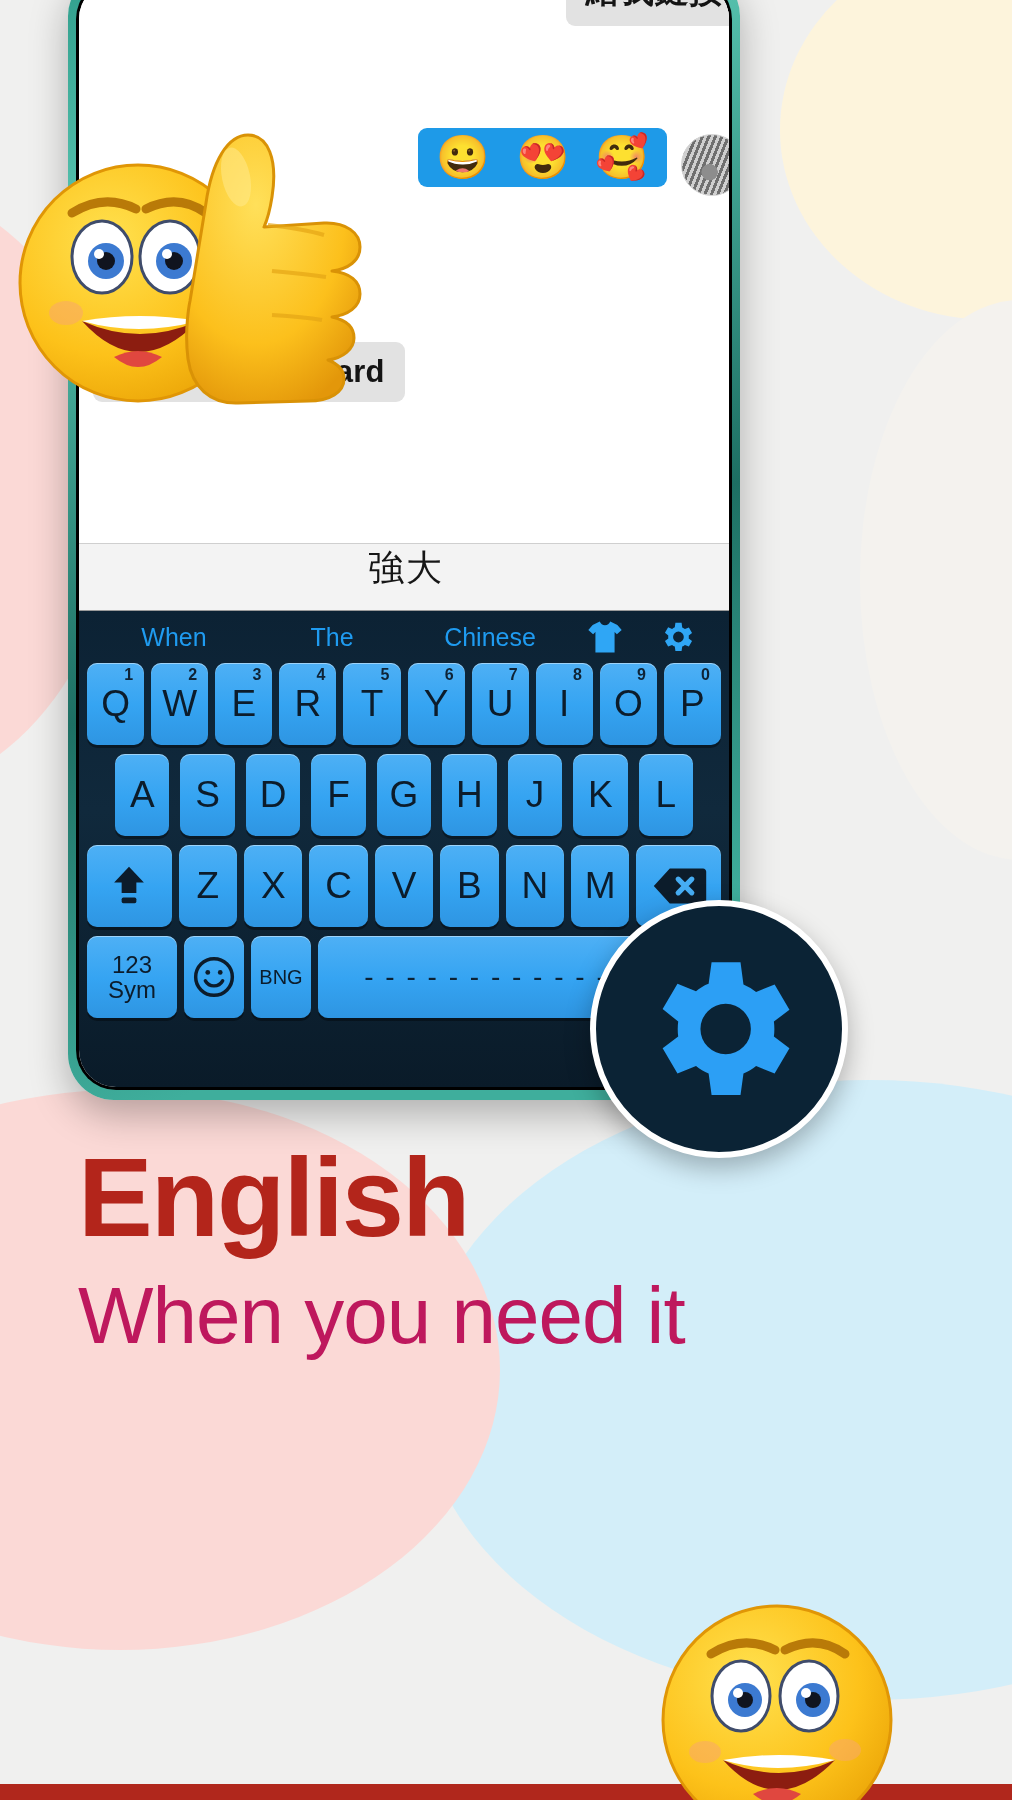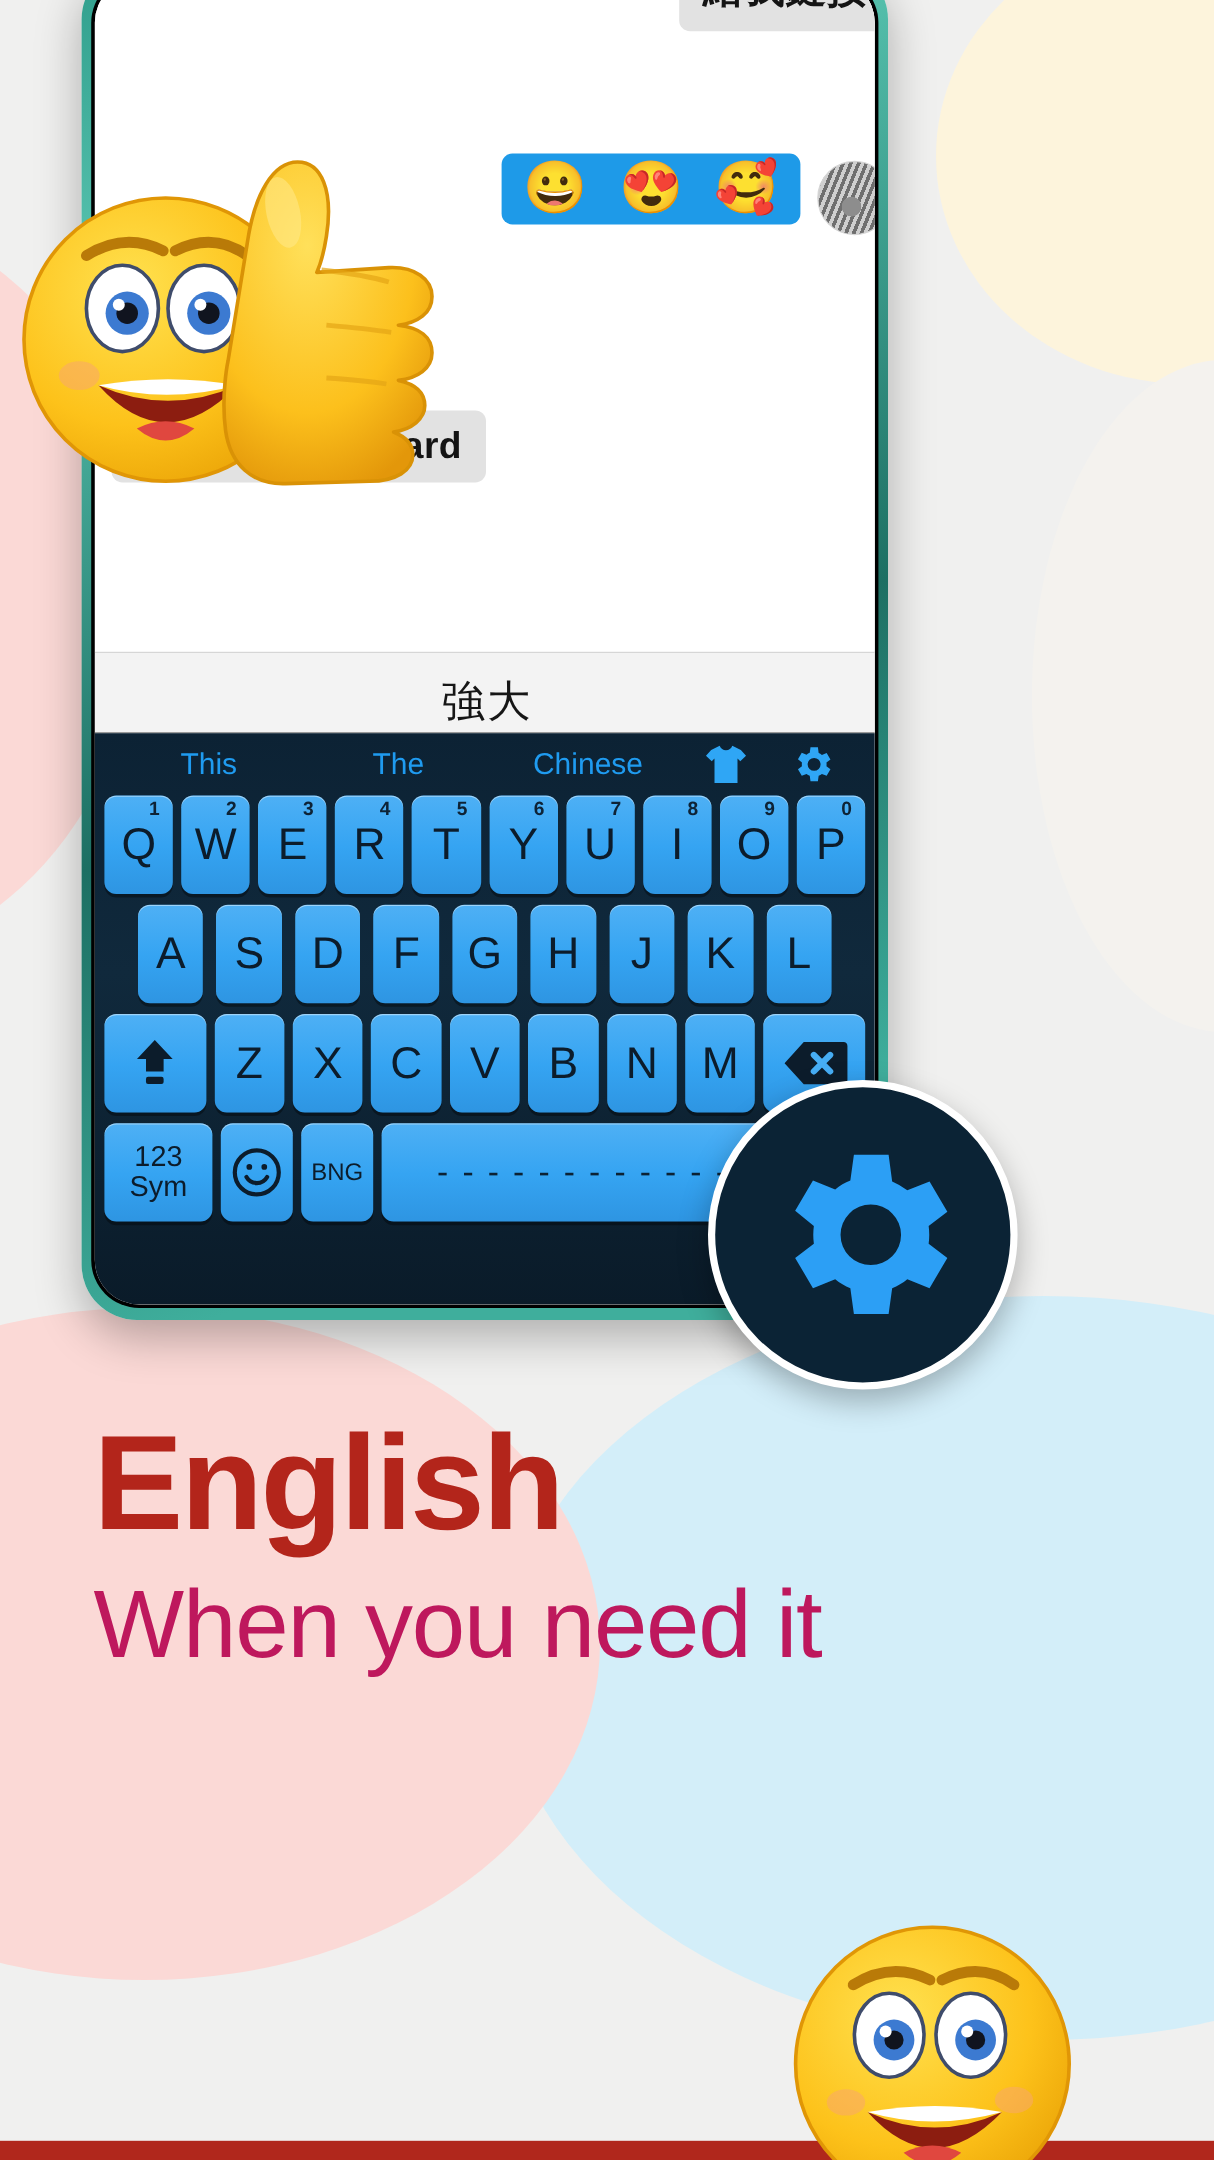--- a/index.html
+++ b/index.html
@@ -110,21 +110,21 @@
   #row-top   { position:absolute; left:14px; right:14px; top:-26px; }
   #row-emoji { position:absolute; left:14px; right:14px; top:146px; }
   #row-cn2   { position:absolute; left:14px; right:14px; top:360px; }
 
   
   #suggestions {
     flex:0 0 auto; height:68px;
     background:#f3f3f3;
     border-top:1px solid #cfcfcf;
     border-bottom:1px solid #9a9a9a;
-    display:flex; align-items:flex-end;
+    display:flex; align-items:flex-start;
     padding-left:4px;
   }
   .sugg {
     flex:1; text-align:center;
     font-size:36px; color:#161616;
     letter-spacing:2px;
   }
 
   
   #keyboard {
@@ -192,21 +192,21 @@
   #mascot-thumb {
     position:absolute; left:10px; top:85px;
     width:370px; height:345px; z-index:4;
   }
   #mascot-bottom {
     position:absolute; left:645px; top:1570px;
     width:265px; height:265px; z-index:4;
   }
 
   
-  #copy { position:absolute; left:78px; top:1180px; z-index:6; width:860px; }
+  #copy { position:absolute; left:78px; top:1142px; z-index:6; width:860px; }
   #headline-1 {
     font-size:112px; font-weight:bold; color:#b3251b;
     line-height:1.0; letter-spacing:-2px;
   }
   #headline-2 {
     font-size:80px; font-weight:normal; color:#be185d;
     line-height:1.0; letter-spacing:-1px; margin-top:22px;
   }
   #subline {
     font-size:42px; color:#111; margin-top:28px; letter-spacing:-.3px;
@@ -248,21 +248,21 @@
         </div>
       </div>
 
       <div id="suggestions">
         <div class="sugg">強大</div>
       </div>
 
       <div id="keyboard">
 
         <div id="kb-toolbar">
-          <div class="tool-word">This</div>
+          <div class="tool-word">When</div>
           <div class="tool-word">The</div>
           <div class="tool-word">Chinese</div>
           <div class="tool-icon">
             <svg width="40" height="34" viewBox="0 0 24 22">
               <path fill="#2fa6f5" d="M8.6 1 4 3.2 1.2 6.4l3.1 2.9L5.8 7.8V21h12.4V7.8l1.5 1.5 3.1-2.9L20 3.2 15.4 1c-.6 1.6-1.8 2.4-3.4 2.4S9.2 2.6 8.6 1z"></path>
             </svg>
           </div>
           <div class="tool-icon">
             <svg width="38" height="38" viewBox="0 0 24 24">
               <path fill="#2fa6f5" d="M19.4 13a7.6 7.6 0 0 0 0-2l2.1-1.6-2-3.4-2.5 1a7.5 7.5 0 0 0-1.7-1L14.9 3h-3.9l-.4 2.9c-.6.2-1.2.6-1.7 1l-2.5-1-2 3.4L6.5 11a7.6 7.6 0 0 0 0 2l-2.1 1.6 2 3.4 2.5-1c.5.4 1.1.8 1.7 1l.4 2.9h3.9l.4-2.9c.6-.2 1.2-.6 1.7-1l2.5 1 2-3.4-2.1-1.6zM12.9 15.4a3.4 3.4 0 1 1 0-6.8 3.4 3.4 0 0 1 0 6.8z"></path>

